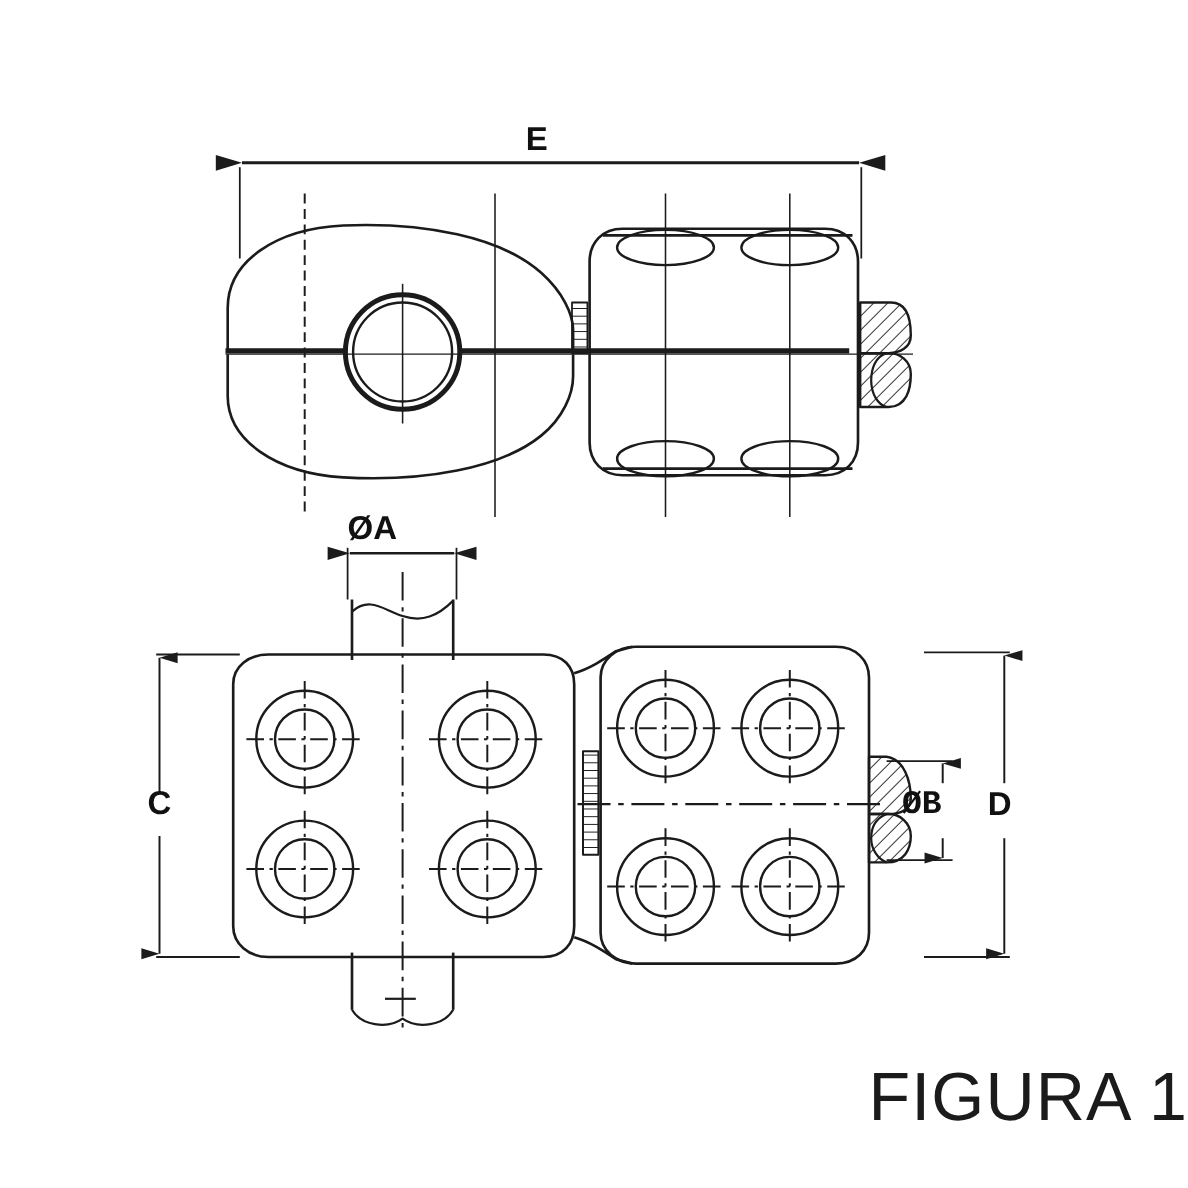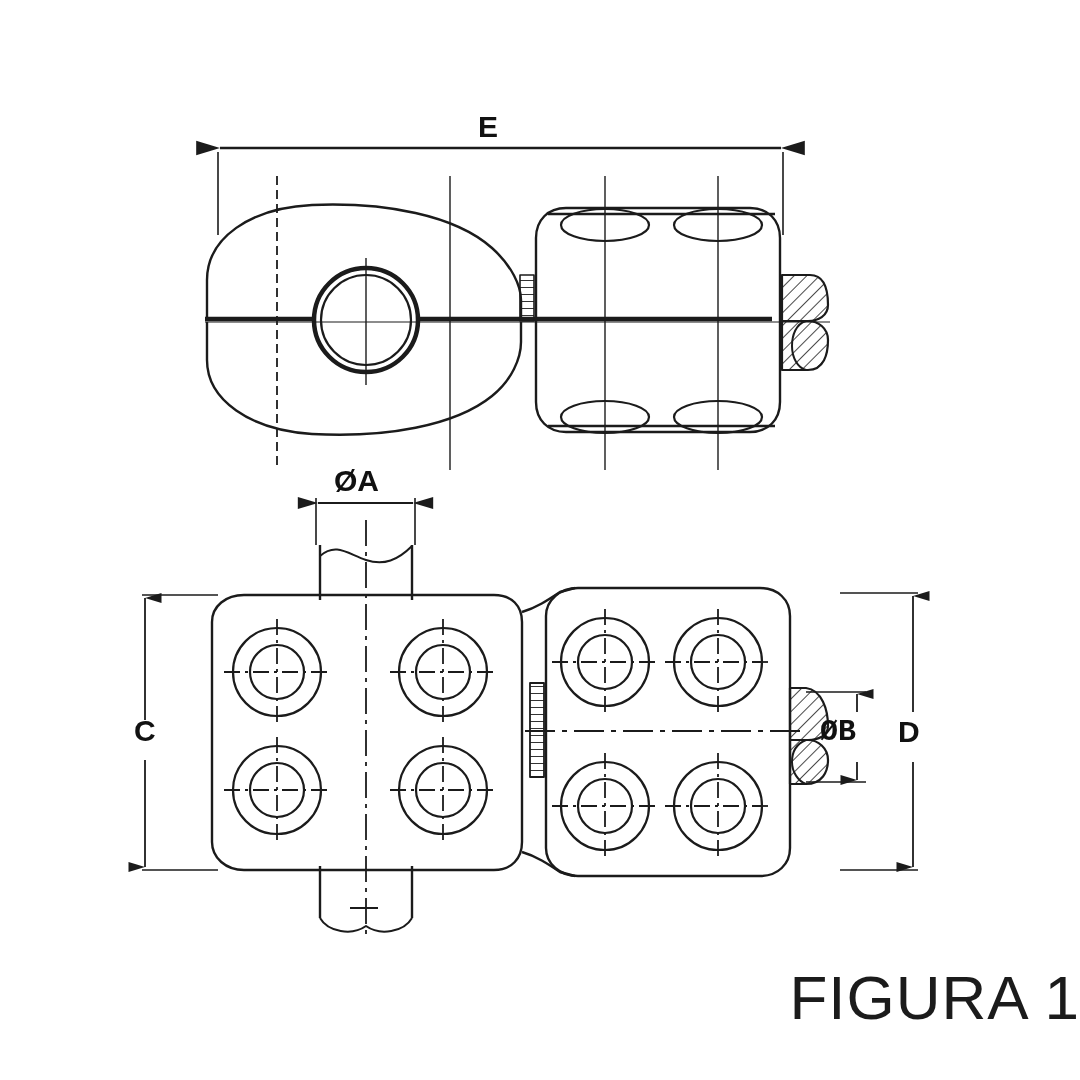--- a/index.html
+++ b/index.html
@@ -294,21 +294,21 @@
           <line x1="665" y1="806" x2="771" y2="806" stroke-width="1.8" stroke-dasharray="16 5 3 5"></line>
           <line x1="718" y1="753" x2="718" y2="859" stroke-width="1.8" stroke-dasharray="16 5 3 5"></line>
         </g>
       </g>
 
     </g>
   </svg>
 
   <div class="dim-label" style="left:478px; top:112px;">E</div>
 
-  <div class="dim-label" style="left:334px; top:466px;">ØA</div>
+  <div class="dim-label" style="left:316px; top:466px;">ØA</div>
 
   <div class="dim-label" style="left:134px; top:716px;">C</div>
 
   <div class="dim-label" style="left:820px; top:717px;font-family:Liberation Mono, monospace;">ØB</div>
 
   <div class="dim-label" style="left:898px; top:717px;">D</div>
 
   <div id="caption">FIGURA 1</div>
 
 </div>

